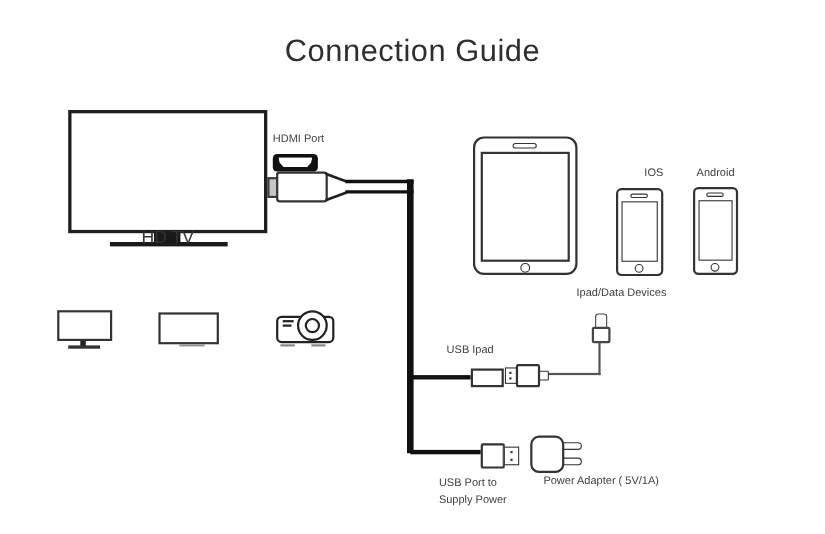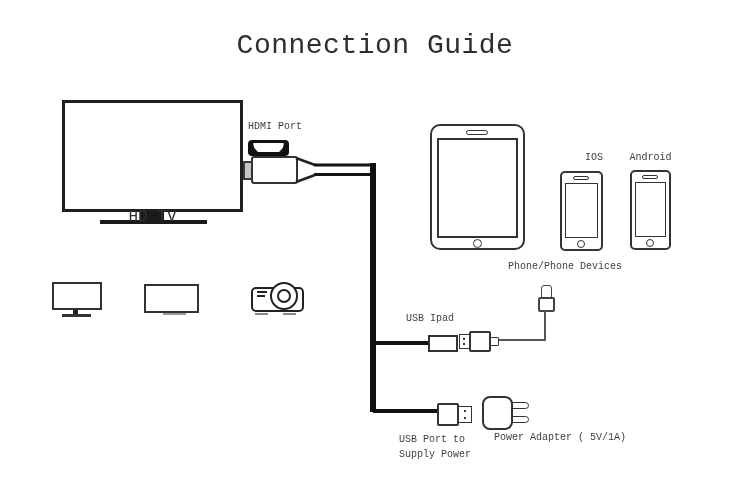--- a/index.html
+++ b/index.html
@@ -1,18 +1,18 @@
 <!DOCTYPE html>
 <html><head>
 <meta charset="utf-8">
 <style>
   html,body{margin:0;padding:0;background:#fff;}
   #canvas{
     position:relative;width:750px;height:485px;background:#fff;overflow:hidden;
-    font-family:Liberation Mono, monospace;color:#3a3a3a;
+    font-family:Liberation Sans, sans-serif;color:#3a3a3a;
   }
   .abs{position:absolute;}
   .lbl{font-size:10px;color:#404040;white-space:nowrap;}
   .title{
     left:0;top:30px;width:750px;text-align:center;
     font-size:28px;color:#2e2e2e;letter-spacing:.5px;
   }
   
   .tv-screen{left:62px;top:100px;width:181px;height:112px;border:3px solid #1f1f1f;box-sizing:border-box;background:#fff;}
   .tv-neck{left:140px;top:211px;width:24px;height:10px;background:#1a1a1a;}
@@ -118,21 +118,21 @@
   <div class="abs ph-speaker" style="left:573px;top:176px;width:16px;"></div>
   <div class="abs ph-screen" style="left:565px;top:183px;width:33px;height:55px;"></div>
   <div class="abs ph-home" style="left:577px;top:240px;"></div>
 
   <div class="abs android-label lbl">Android</div>
   <div class="abs phone" style="left:630px;top:170px;width:41px;height:80px;"></div>
   <div class="abs ph-speaker" style="left:642px;top:175px;width:16px;"></div>
   <div class="abs ph-screen" style="left:635px;top:182px;width:31px;height:55px;"></div>
   <div class="abs ph-home" style="left:646px;top:239px;"></div>
 
-  <div class="abs devices-label lbl">Phone/Phone Devices</div>
+  <div class="abs devices-label lbl">Ipad/Data Devices</div>
 
   <div class="abs lt-tip"></div>
   <div class="abs lt-body"></div>
   <div class="abs dcable-v"></div>
   <div class="abs dcable-h"></div>
 
   <div class="abs usb-port-label lbl">USB Ipad</div>
   <div class="abs usb-socket"></div>
 
   <div class="abs usbm-metal">

